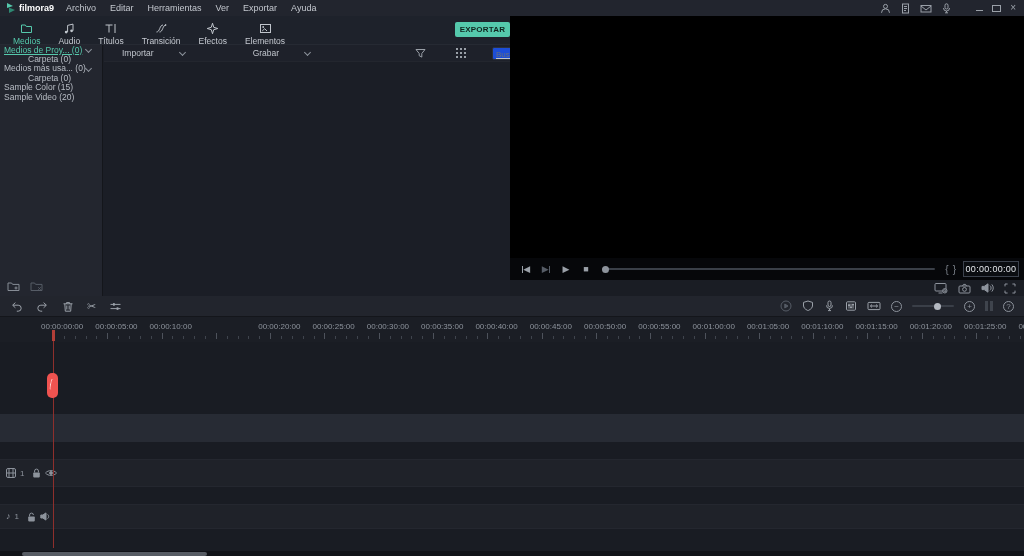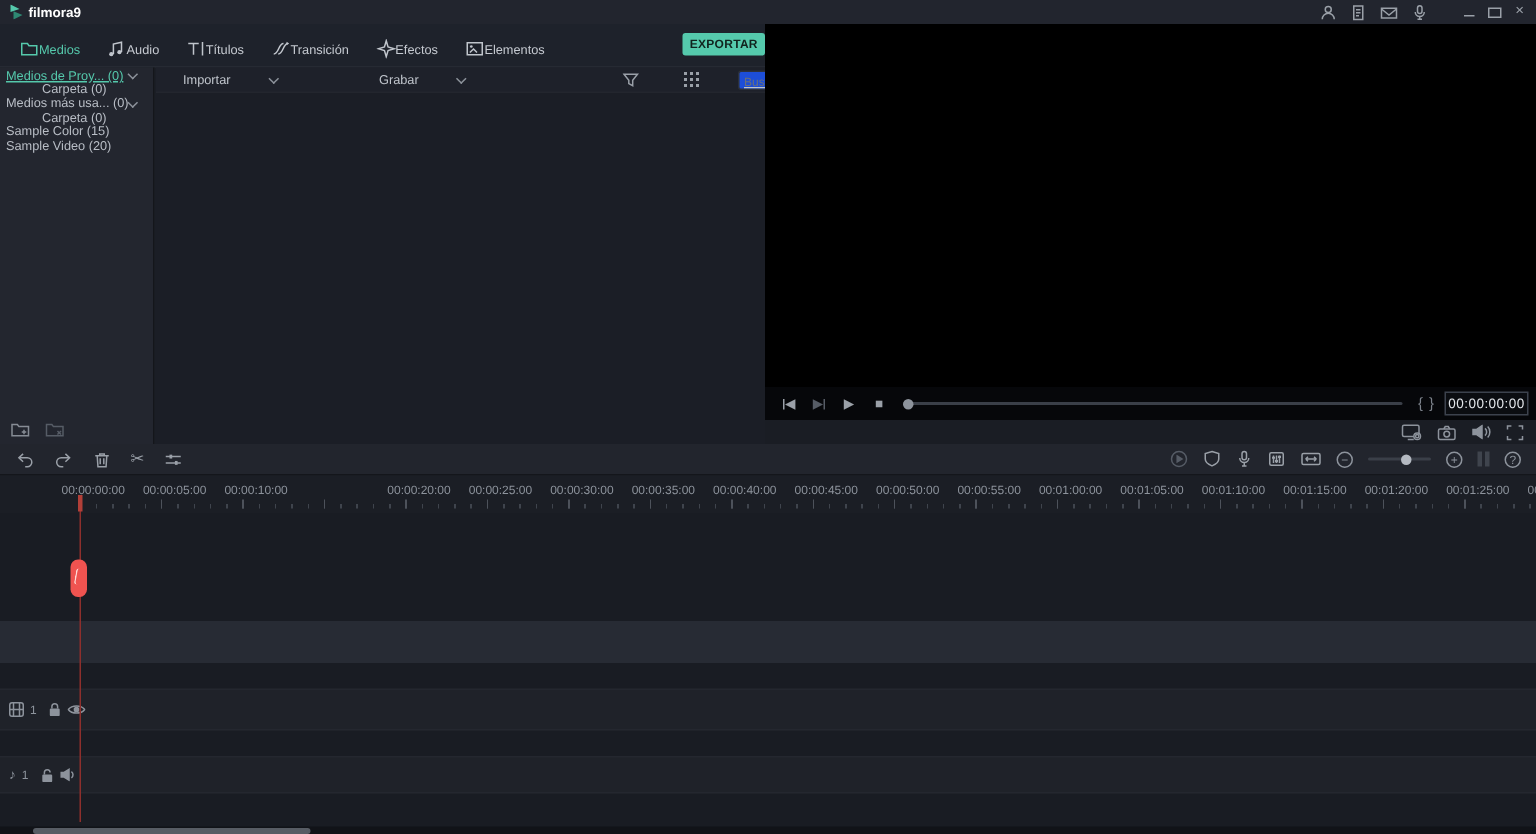--- a/index.html
+++ b/index.html
@@ -17,21 +17,21 @@
   .window-title{position:absolute;left:0;right:0;text-align:center;color:#9198a1;pointer-events:none;}
   .menubar-right{margin-left:auto;display:flex;align-items:center;gap:9px;padding-right:8px;z-index:2;color:#9aa0a8;}
   .win-min{display:inline-block;width:7px;height:1px;background:#9aa0a8;margin-top:5px;}
   .win-restore{display:inline-block;width:7px;height:5px;border:1px solid #9aa0a8;}
   .win-close{font-size:10px;line-height:10px;color:#9aa0a8;}
   .win-gap{width:6px;}
 
   
   .tabbar{position:absolute;left:0;top:16px;width:510px;height:28px;background:#1e222b;
           display:flex;padding-left:4px;}
-  .tab{display:flex;flex-direction:row;align-items:center;justify-content:flex-end;
+  .tab{display:flex;flex-direction:column;align-items:center;justify-content:flex-end;
        padding:2px 9px 1px;height:28px;position:relative;color:#c6cad1;}
   .tab-icon{height:13px;color:#c0c5cc;display:flex;align-items:center;}
   .tab-icon svg{width:13px;height:13px;}
   .tab-label{font-size:8.5px;margin-top:1px;white-space:nowrap;}
   .tab.active{color:var(--accent);}
   .tab.active .tab-icon{color:var(--accent);}
   .tab.active::after{content:"";position:absolute;bottom:0;left:8px;right:8px;height:2px;background:var(--accent);}
   .export-btn{position:absolute;left:455px;top:22px;width:55px;height:15px;background:var(--accent);
               color:#11231e;font-size:8px;font-weight:bold;border:none;border-radius:2px;
               display:flex;align-items:center;justify-content:center;letter-spacing:.2px;}
@@ -124,20 +124,28 @@
   <div class="menubar">
     <div class="logo">
       <span>
         <svg width="10" height="10" viewBox="0 0 10 10">
             <path d="M1 0 L7 3 1 5 Z" fill="#55c9ac"></path>
             <path d="M3 4.5 L9 7 3 10 Z" fill="#2e8872"></path>
           </svg>
       </span>
       <span class="logo-text">filmora9</span>
     </div>
+    <div class="menu-items" id="menu-items">
+        <span class="menu-item">Archivo</span>
+        <span class="menu-item">Editar</span>
+        <span class="menu-item">Herramientas</span>
+        <span class="menu-item">Ver</span>
+        <span class="menu-item">Exportar</span>
+        <span class="menu-item">Ayuda</span>
+      </div>
     <div class="menubar-right">
       <span>
         <svg width="11" height="11" viewBox="0 0 11 11" fill="none" stroke="currentColor">
             <circle cx="5.5" cy="3.4" r="2"></circle>
             <path d="M1.5 9.8 a4 4 0 0 1 8 0"></path>
           </svg>
       </span>
       <span>
         <svg width="11" height="11" viewBox="0 0 11 11" fill="none" stroke="currentColor">
             <rect x="2.5" y="1" width="6" height="9"></rect>

